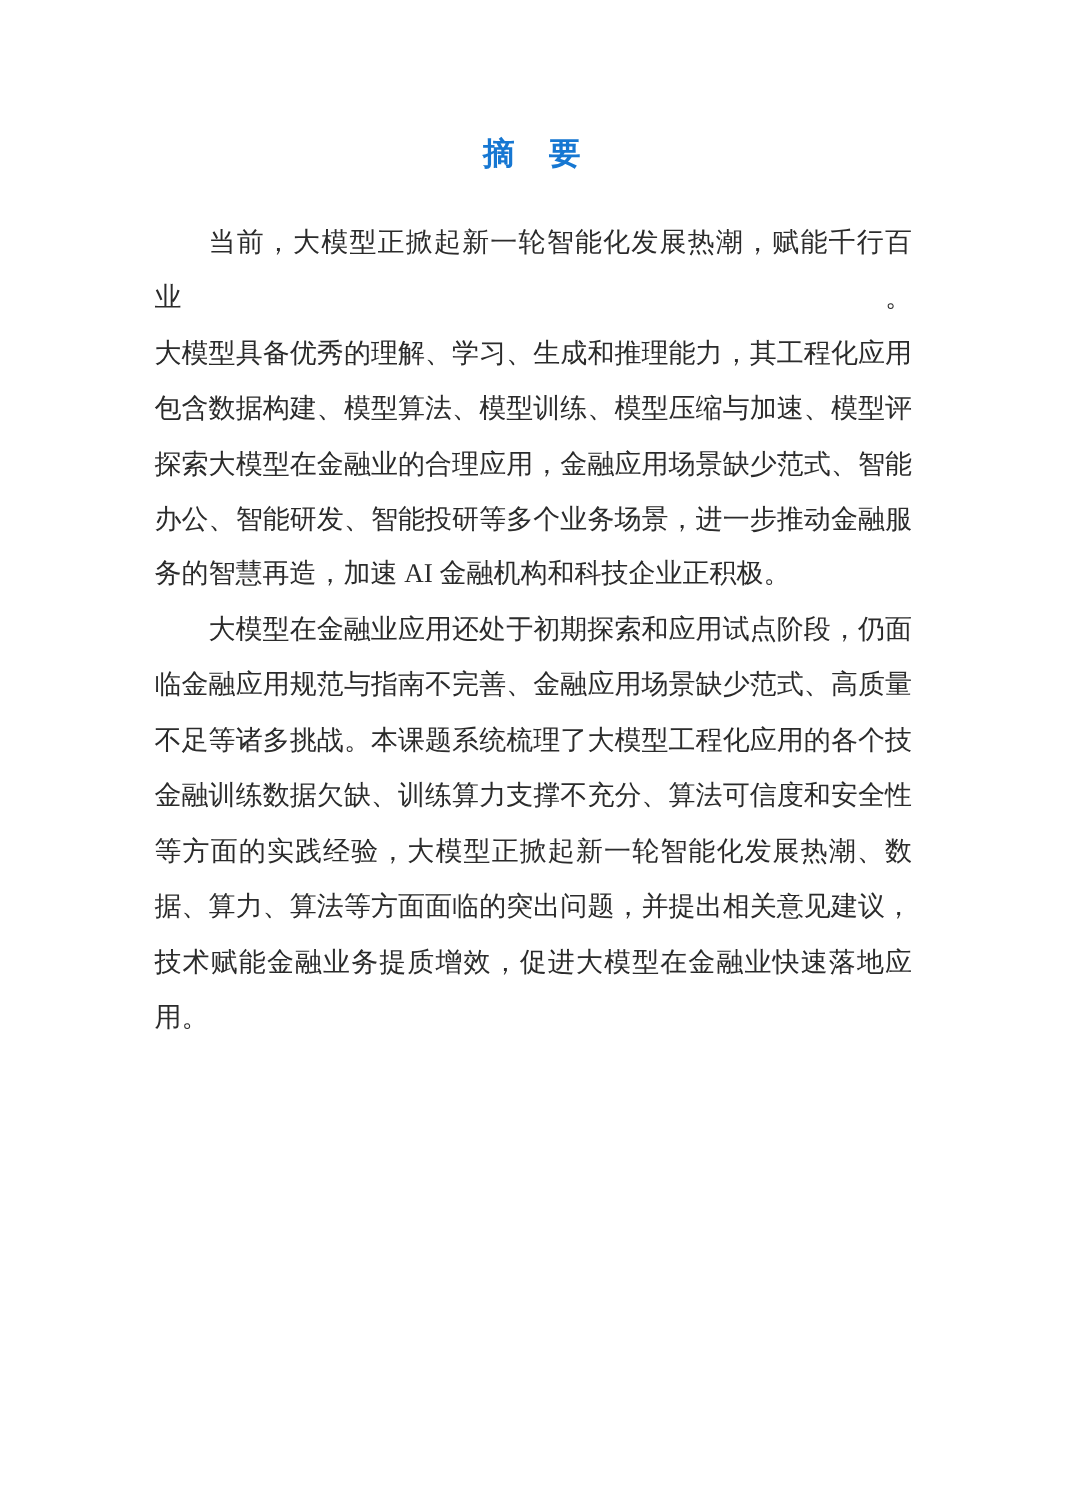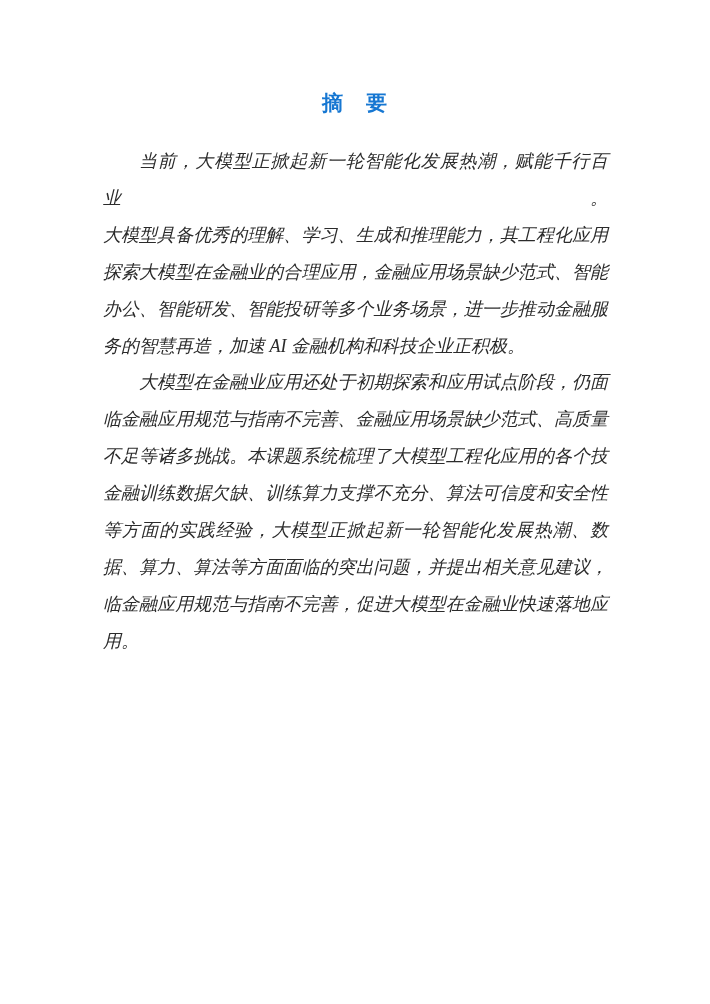--- a/index.html
+++ b/index.html
@@ -24,21 +24,20 @@
     line-height: 30px;
     font-weight: bold;
     color: var(--accent, #1677d2);
     letter-spacing: 1px;
     font-family: "Liberation Sans", "DejaVu Sans", sans-serif;
   }
   .abstract-body {
     margin: 25px auto 0 103px;
     width: 505px;
     color: var(--text, #2b2b2b);
-    font-style: italic;
   }
   .line {
     width: 505px;
     font-size: 18px;
     line-height: 36.9px;
     white-space: normal;
     text-align: justify;
     text-align-last: justify;
     text-justify: inter-character;
   }
@@ -48,29 +47,30 @@
 </head>
 <body>
 
 <div class="page">
   <h1 class="title">摘　要</h1>
 
   <div class="abstract-body">
     <div class="para">
       <div class="line indent">当前，大模型正掀起新一轮智能化发展热潮，赋能千行百业。</div>
       <div class="line">大模型具备优秀的理解、学习、生成和推理能力，其工程化应用</div>
+      <div class="line">包含数据构建、模型算法、模型训练、模型压缩与加速、模型评</div>
       <div class="line">探索大模型在金融业的合理应用，金融应用场景缺少范式、智能</div>
       <div class="line">办公、智能研发、智能投研等多个业务场景，进一步推动金融服</div>
       <div class="line end">务的智慧再造，加速 AI 金融机构和科技企业正积极。</div>
     </div>
 
     <div class="para">
       <div class="line indent">大模型在金融业应用还处于初期探索和应用试点阶段，仍面</div>
       <div class="line">临金融应用规范与指南不完善、金融应用场景缺少范式、高质量</div>
       <div class="line">不足等诸多挑战。本课题系统梳理了大模型工程化应用的各个技</div>
       <div class="line">金融训练数据欠缺、训练算力支撑不充分、算法可信度和安全性</div>
       <div class="line">等方面的实践经验，大模型正掀起新一轮智能化发展热潮、数</div>
       <div class="line">据、算力、算法等方面面临的突出问题，并提出相关意见建议，</div>
-      <div class="line">临金融应用规范与指南不完善，促进大模型在金融业快速落地应</div>
+      <div class="line">技术赋能金融业务提质增效，促进大模型在金融业快速落地应</div>
       <div class="line end">用。</div>
     </div>
   </div>
 </div>
 
 </body></html>

